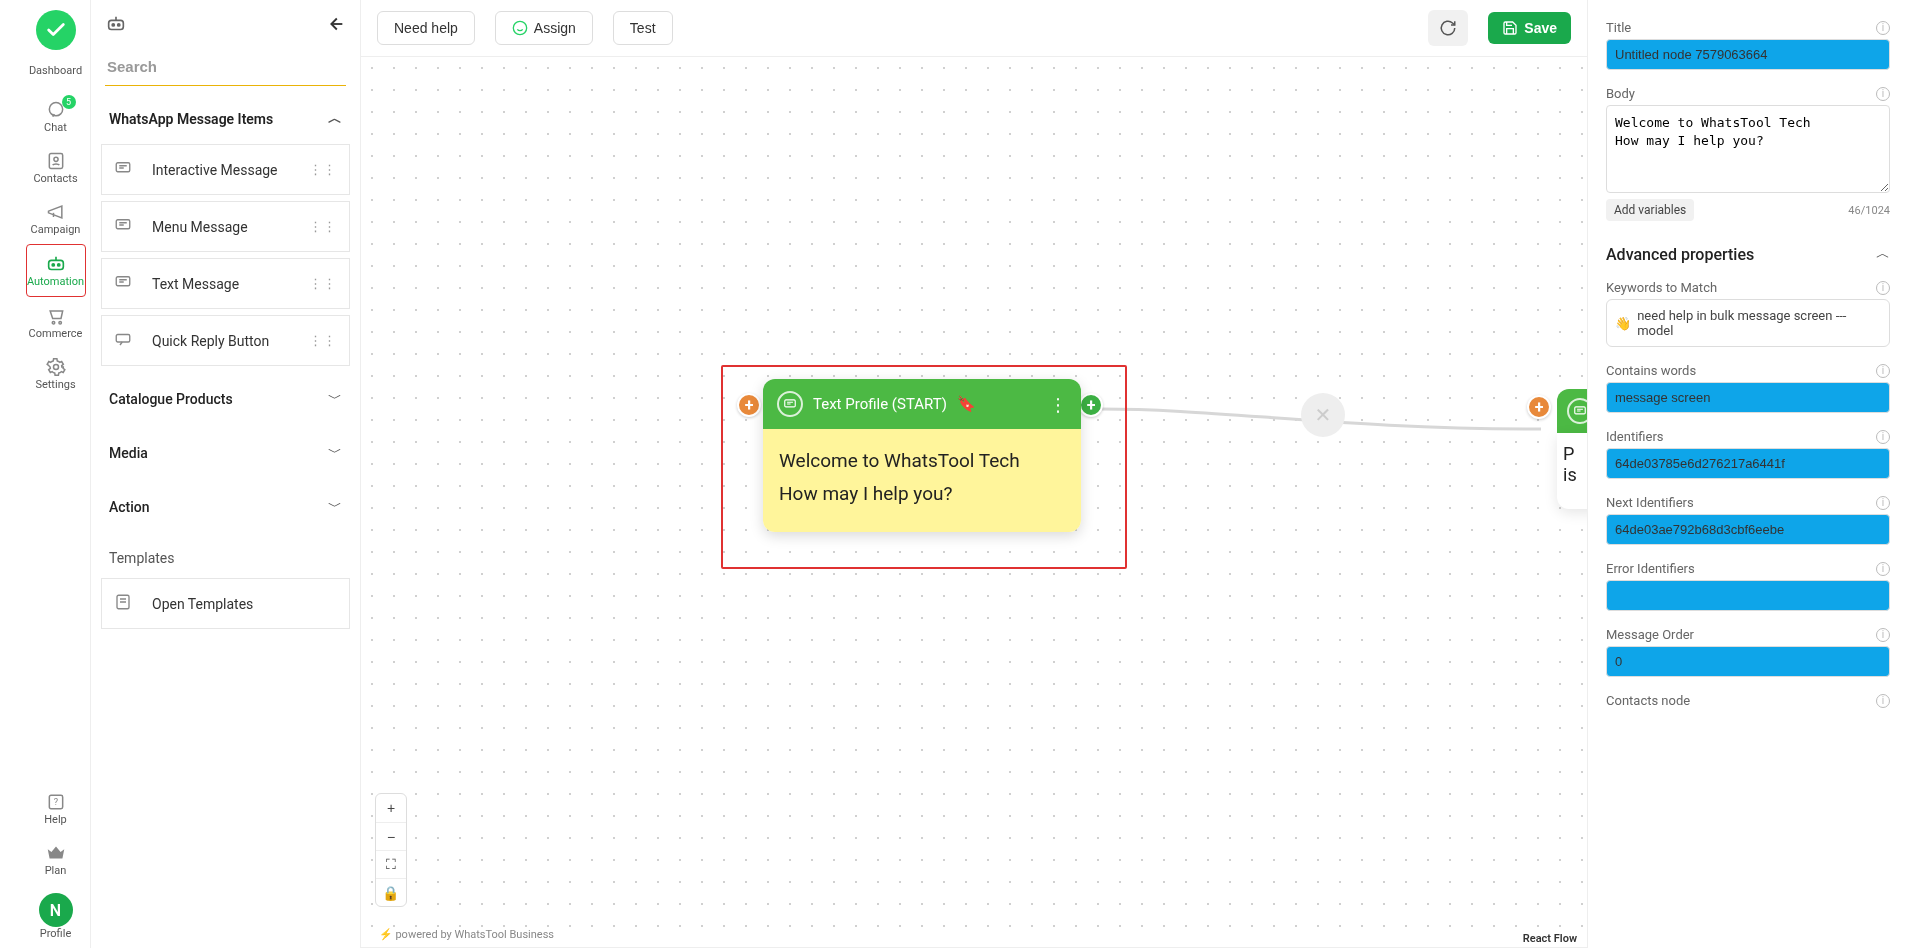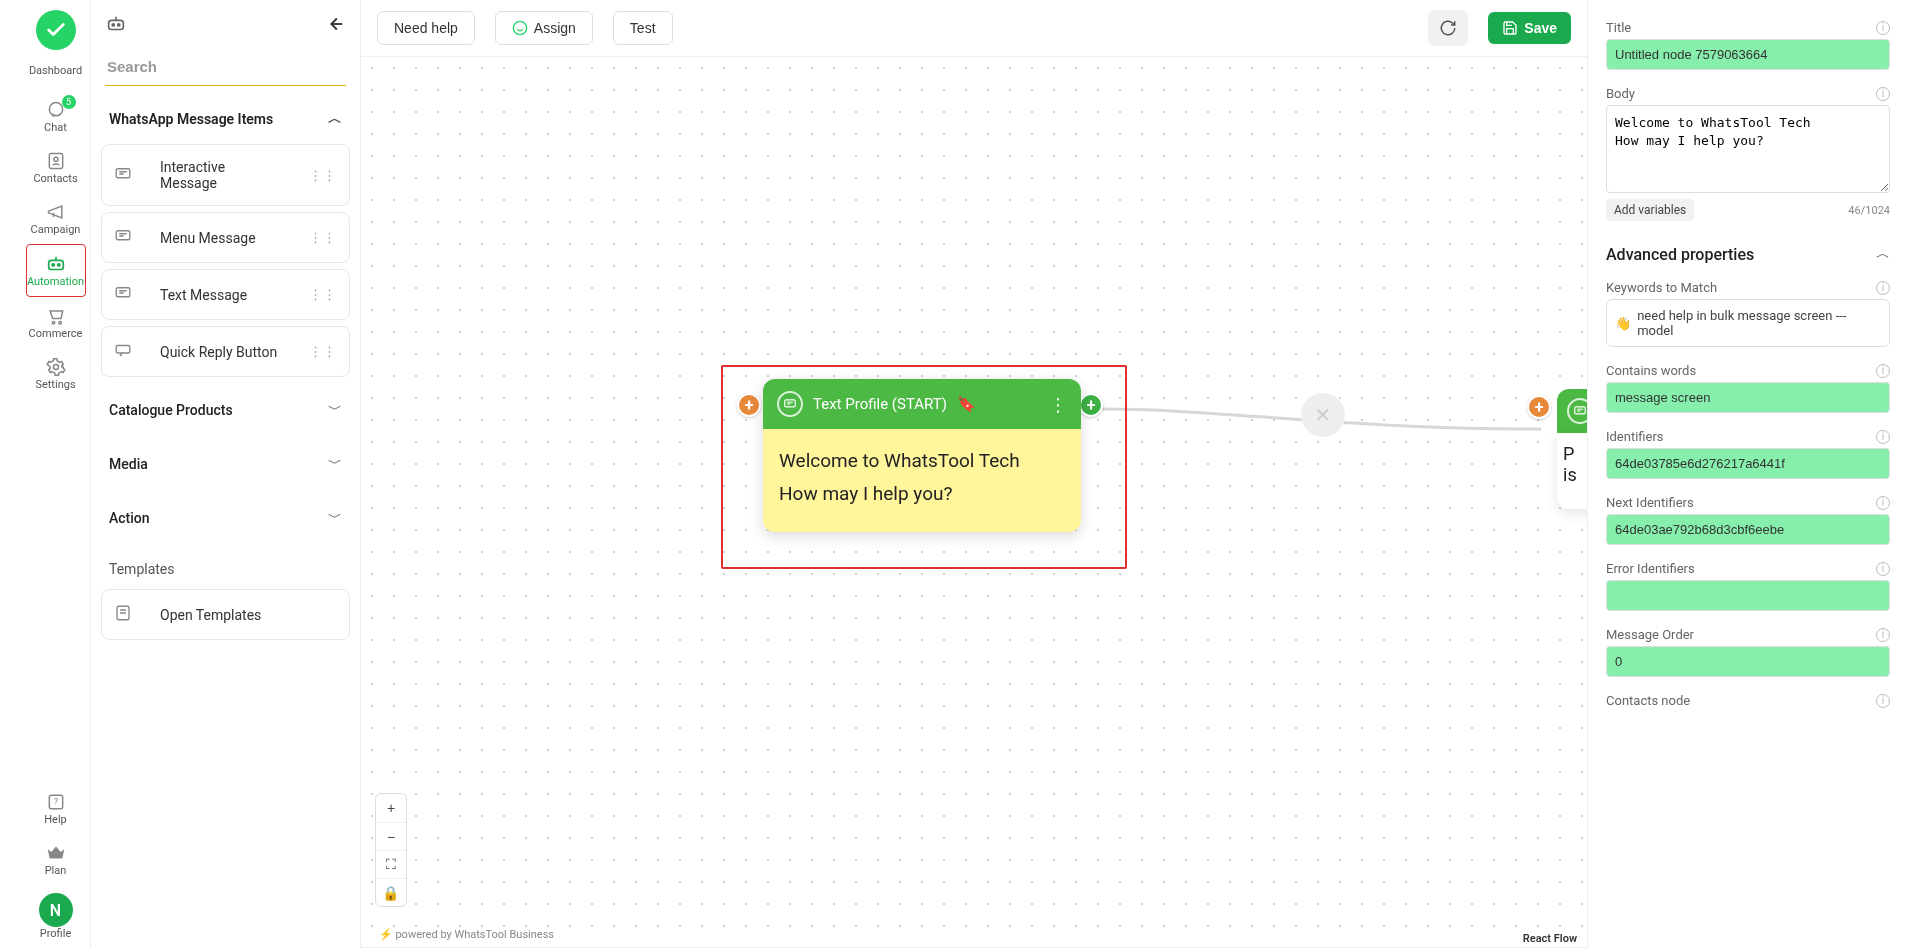--- a/index.html
+++ b/index.html
@@ -24,21 +24,21 @@
   .panel-head { display:flex; align-items:center; justify-content:space-between; padding:10px 14px 6px 14px; height:48px;}
   .panel-head .bot-icon { color:#666; }
   .panel-head .back-arrow { color:#333; font-size:20px; cursor:pointer;}
   .search-box { padding:0 14px 8px 14px;}
   .search-box input { width:100%; border:none; border-bottom:1px solid #eab308; padding:10px 2px; font-size:15px; color:#555;font-weight:bold;}
   .search-box input::placeholder { color:#999;}
   .panel-body { flex:1; overflow-y:auto; padding:0 10px 20px 10px;}
   .acc-header { display:flex; align-items:center; justify-content:space-between; padding:16px 8px 10px 8px; font-size:14px; color:#222; font-weight:600; cursor:pointer;}
   .acc-header.sub { font-weight:500; font-size:14px; color:#222; padding:18px 8px;}
   .chevron { font-size:14px; color:#555;}
-  .panel-item { border:1px solid #e6e6e6; border-radius:8px; padding:14px 12px; margin:6px 0; display:flex; align-items:center; gap:28px; font-size:14px; color:#333; cursor:grab;}
+  .panel-item { border:1px solid #e6e6e6; border-radius:0; padding:14px 12px; margin:6px 0; display:flex; align-items:center; gap:20px; font-size:14px; color:#333; cursor:grab;}
   .panel-item .picon { color:#888; width:18px;}
   .panel-item .grip { margin-left:auto; color:#999; font-size:13px; letter-spacing:1px;}
   .templates-label { padding:16px 8px 6px 8px; font-size:14px; color:#555;}
 
   
   .canvas-wrap { flex:1; display:flex; flex-direction:column; background:#fff; position:relative; border-right:1px solid #eee;}
   .toolbar { display:flex; align-items:center; gap:20px; padding:10px 16px; height:56px; }
   .btn { border:1px solid #ddd; background:#fff; border-radius:6px; padding:8px 16px; font-size:14px; color:#333; cursor:pointer; display:inline-flex; align-items:center; gap:6px;}
   .btn.assign svg { color:#25d366;}
   .toolbar-spacer { flex:1;}
@@ -77,21 +77,21 @@
   .zoom-ctl button { border:none; background:none; height:28px; font-size:14px; cursor:pointer; color:#444;}
   .zoom-ctl button + button { border-top:1px solid #eee;}
   .powered { position:absolute; left:10px; bottom:2px; font-size:11px; color:#888; padding:4px 8px;}
   .powered .bolt { color:#f5a623;}
   .react-flow { position:absolute; right:10px; bottom:2px; font-size:11px; font-weight:600; color:#333;}
 
   
   .props { width:320px; padding:14px 18px; display:flex; flex-direction:column; overflow-y:auto; font-size:13px; color:#444;}
   .field-label { display:flex; align-items:center; justify-content:space-between; font-size:13px; color:#666; margin-top:6px; margin-bottom:4px;}
   .info-dot { width:14px; height:14px; border-radius:50%; border:1px solid #bbb; color:#bbb; font-size:10px; display:flex; align-items:center; justify-content:center; cursor:help;}
-  .tin { width:100%; border:1px solid #ddd; border-radius:4px; padding:7px 8px; font-size:13px; background:#86efac; color:#333;}
+  .tin { width:100%; border:1px solid #ddd; border-radius:4px; padding:7px 8px; font-size:13px; background:#0ea5e9; color:#333;}
   .tarea { width:100%; border:1px solid #ddd; border-radius:4px; padding:8px; font-size:13px; height:88px; resize:vertical; line-height:1.4;}
   .below-row { display:flex; align-items:center; justify-content:space-between; margin-top:6px;}
   .chip { background:#f1f1f1; border-radius:4px; padding:4px 8px; font-size:12px; color:#444; cursor:pointer;}
   .char-count { font-size:11px; color:#888;}
   .adv-head { display:flex; align-items:flex-start; justify-content:space-between; margin:24px 0 10px 0; font-size:16px; color:#222; font-weight:500; cursor:pointer;}
   .kw-box { width:100%; border:1px solid #ddd; border-radius:6px; padding:8px 8px; font-size:13px; display:flex; align-items:center; gap:6px;}
   .props select.tin { appearance:auto;}
   .sp { height:10px;}
 </style>
 </head>

